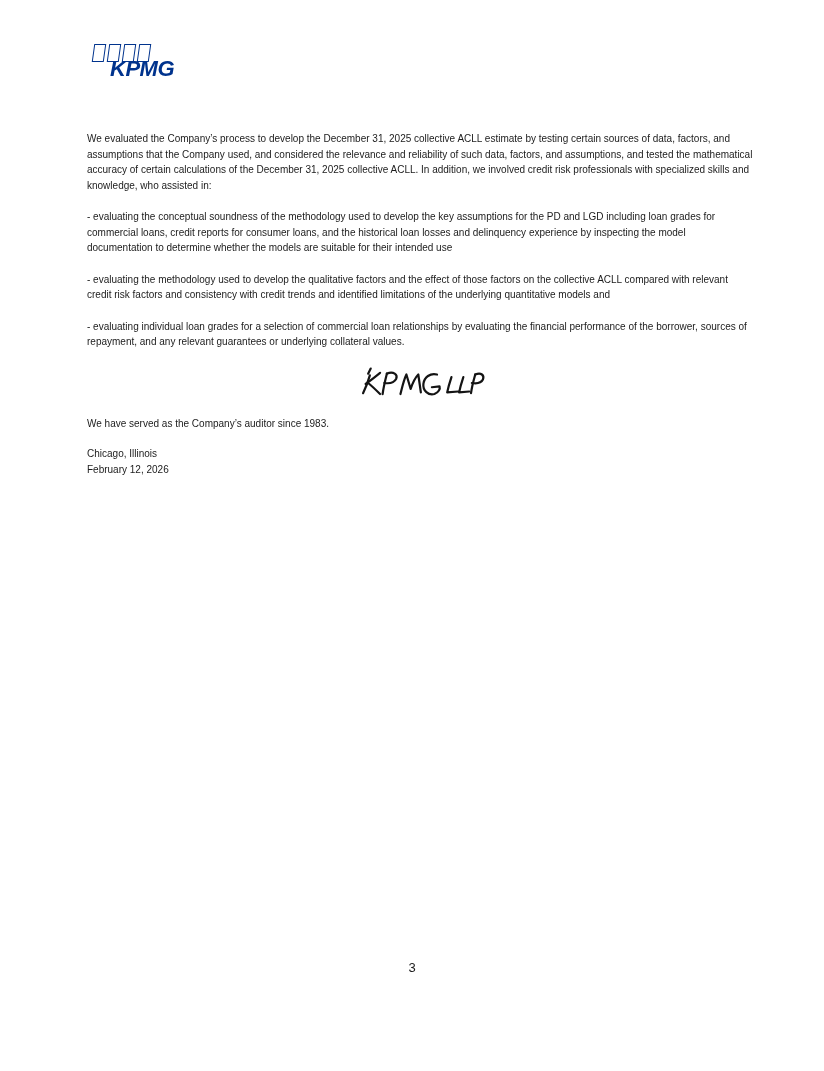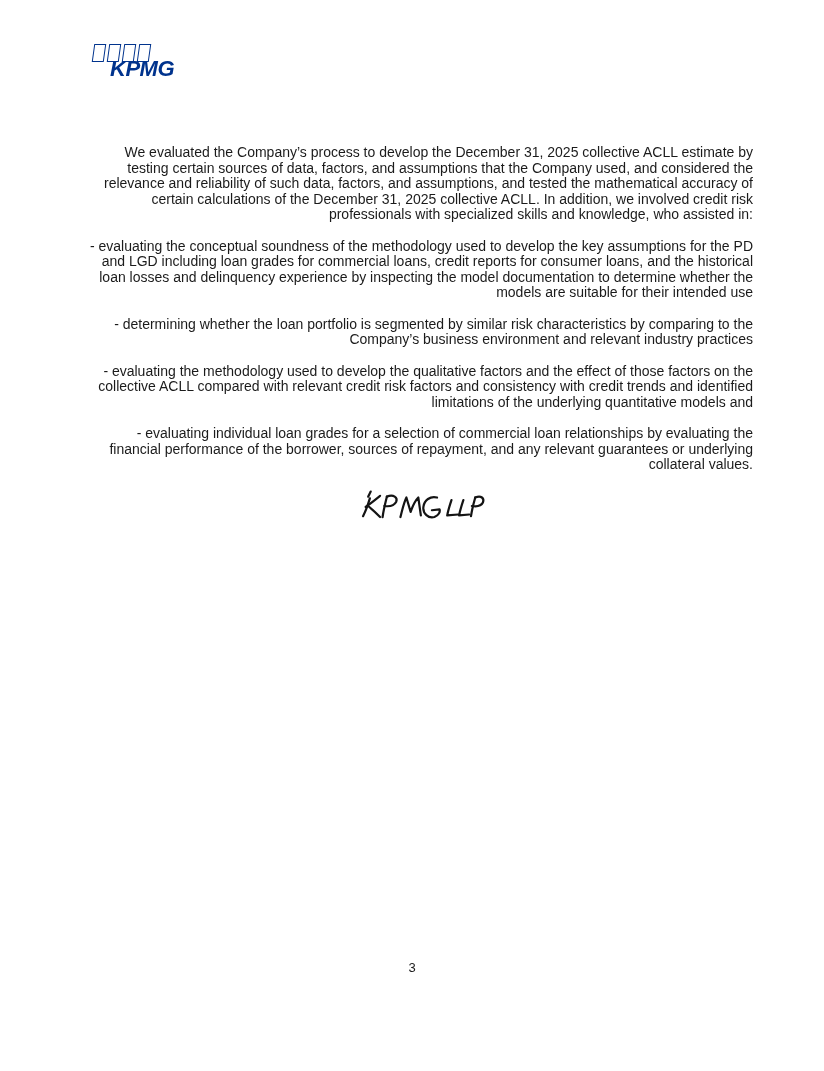--- a/index.html
+++ b/index.html
@@ -21,22 +21,22 @@
     background:transparent;
   }
   .logo-text{
     margin-top:-4px;
     font-weight:bold;font-style:italic;
     font-size:22px;letter-spacing:-0.5px;
     color:#00338D;line-height:1;margin-left:24px;
   }
   
   .content{
-    position:absolute;left:87px;top:145px;width:666px;
-    font-size:14px;line-height:15.5px;text-align:right;
+    position:absolute;left:87px;top:131px;width:666px;
+    font-size:10px;line-height:15.5px;
   }
   .content p{margin:0 0 16px 0;}
   .closing p{margin:0;}
   .closing p.tenure{margin:0 0 15px 0;}
   
   .signature{
     width:150px;height:34px;
     margin:12px auto 16px auto;
   }
   .signature svg{display:block;width:150px;height:34px;}
@@ -58,21 +58,20 @@
       <span class="box"></span>
       <span class="box"></span>
     </div>
     <div class="logo-text">KPMG</div>
   </div>
 
   <div class="content">
     <p>We evaluated the Company’s process to develop the December 31, 2025 collective ACLL estimate by testing certain sources of data, factors, and assumptions that the Company used, and considered the relevance and reliability of such data, factors, and assumptions, and tested the mathematical accuracy of certain calculations of the December 31, 2025 collective ACLL. In addition, we involved credit risk professionals with specialized skills and knowledge, who assisted in:</p>
 
     <p>- evaluating the conceptual soundness of the methodology used to develop the key assumptions for the PD and LGD including loan grades for commercial loans, credit reports for consumer loans, and the historical loan losses and delinquency experience by inspecting the model documentation to determine whether the models are suitable for their intended use</p>
-    <p>- determining whether the loan portfolio is segmented by similar risk characteristics by comparing to the Company’s business environment and relevant industry practices</p>
     <p>- evaluating the methodology used to develop the qualitative factors and the effect of those factors on the collective ACLL compared with relevant credit risk factors and consistency with credit trends and identified limitations of the underlying quantitative models and</p>
     <p>- evaluating individual loan grades for a selection of commercial loan relationships by evaluating the financial performance of the borrower, sources of repayment, and any relevant guarantees or underlying collateral values.</p>
 
     <div class="signature">
       <svg viewBox="0 0 150 40" role="img" aria-label="KPMG LLP">
         <g fill="none" stroke="#141414" stroke-width="2.6" stroke-linecap="round" stroke-linejoin="round">
 
           <path d="M17,3 L14,9"></path>
           <path d="M16,11 C14,18 11,26 8,32"></path>
           <path d="M28,8 C23,12 17,17 11,21"></path>
@@ -88,17 +87,22 @@
           <path d="M112,13 C110,19 108,26 107,31 L120,30"></path>
 
           <path d="M126,13 C124,19 122,26 121,31 L133,30"></path>
 
           <path d="M140,10 C138,17 136,25 135,32"></path>
           <path d="M140,10 C147,7 151,11 149,16 C147,20 142,21 136,20"></path>
         </g>
       </svg>
     </div>
 
+    <div class="closing">
+      <p class="tenure">We have served as the Company’s auditor since 1983.</p>
+      <p>Chicago, Illinois</p>
+      <p>February 12, 2026</p>
+    </div>
   </div>
 
   <div class="footer">3</div>
 
 </div>
 
 </body></html>

